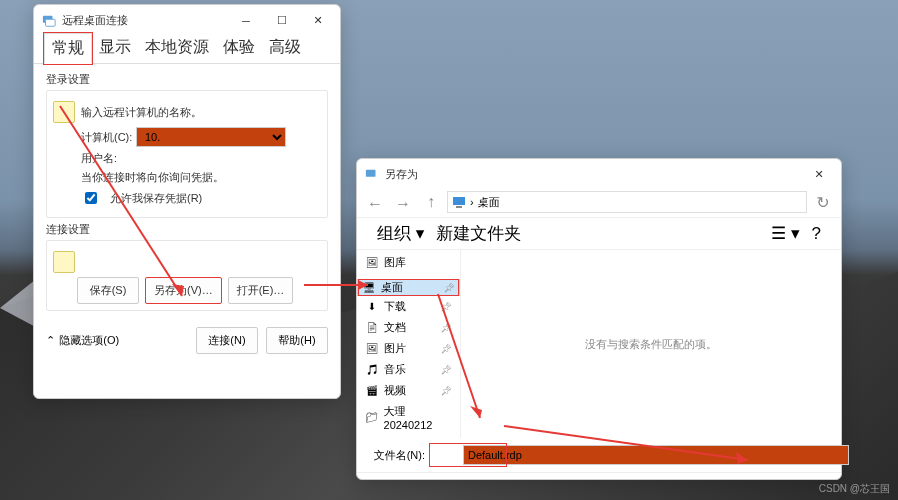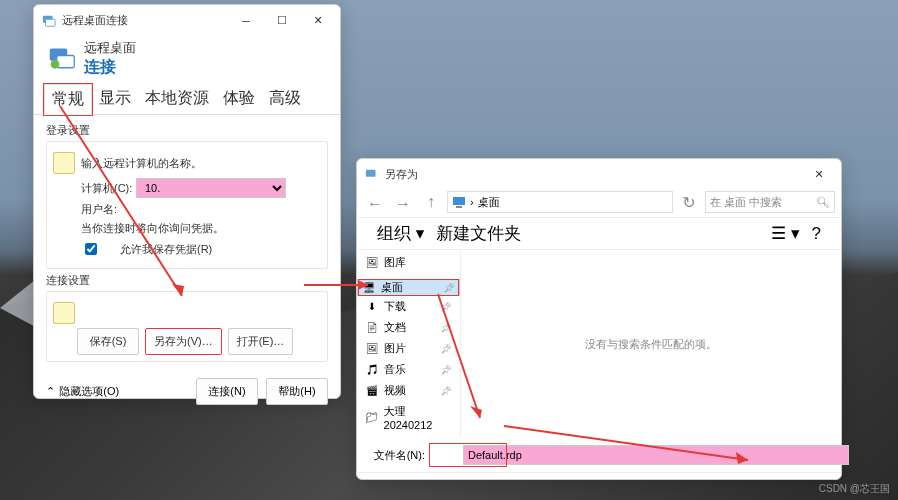--- a/index.html
+++ b/index.html
@@ -20,27 +20,27 @@
   .tabs { display: flex; border-bottom: 1px solid #ddd; padding: 0 10px; font-size: 16px; }
   .tab { padding: 4px 7px; color: #333; cursor: pointer; position: relative; }
   .tab.active { border: 1px solid #ddd; border-bottom: 1px solid #fff; margin-bottom: -1px; background: #fff; }
   .tab.active::after { content: ''; position: absolute; left: -2px; right: -2px; top: -2px; bottom: -2px; border: 1.5px solid #e53935; pointer-events: none; }
   .panel { padding: 6px 12px; font-size: 11px; color: #333; }
   .section-title { font-size: 11px; color: #333; margin: 2px 0 3px 0; }
   .box { border: 1px solid #e6e6e6; border-radius: 2px; padding: 6px; margin-bottom: 4px; }
   .row { display: flex; align-items: center; margin: 4px 0; }
   .row .lbl { width: 55px; font-size: 11px; }
   .row .val { flex: 1; font-size: 11px; }
-  select, input[type=text] { font-size: 11px; padding: 2px 4px; border: 1px solid #ccc; background: #f9a8d4; height: 20px; }
+  select, input[type=text] { font-size: 11px; padding: 2px 4px; border: 1px solid #ccc; background: #c2410c; height: 20px; }
   select { width: 150px; }
   .btn { display: inline-flex; align-items: center; justify-content: center; min-width: 62px; height: 27px; padding: 0 8px; border: 1px solid #ccc; background: #fdfdfd; font-size: 11px; cursor: pointer; border-radius: 2px; }
   .btn.highlight { border: 1.5px solid #e53935; }
   .footer-row { display: flex; gap: 8px; padding: 6px 12px; align-items: center; }
   .footer-row .spacer { flex: 1; }
-  .chk { display: flex; align-items: center; gap: 20px; font-size: 11px; }
+  .chk { display: flex; align-items: center; gap: 10px; font-size: 11px; }
   .chk input { width: 12px; height: 12px; accent-color: #0067c0; }
   .conn-btns { display: flex; gap: 6px; margin: 4px 0 0 24px; }
   .computer-icon { width: 22px; height: 22px; background: #fff8c4; border: 1px solid #d4c869; border-radius: 2px; flex-shrink: 0; margin-right: 6px; }
   .hide-opt { display: flex; align-items: center; gap: 4px; font-size: 11px; cursor: pointer; }
   
   .saveas { left: 356px; top: 158px; width: 486px; height: 322px; }
   .sa-nav { display: flex; align-items: center; padding: 3px 6px; gap: 4px; border-bottom: 1px solid #eee; }
   .nav-btn { width: 24px; height: 24px; display: flex; align-items: center; justify-content: center; color: #888; cursor: pointer; }
   .path { flex: 1; display: flex; align-items: center; border: 1px solid #ddd; height: 22px; padding: 0 4px; font-size: 11px; gap: 4px; }
   .search { width: 130px; border: 1px solid #ddd; height: 22px; display: flex; align-items: center; padding: 0 4px; font-size: 11px; color: #888; justify-content: space-between; }
@@ -80,31 +80,20 @@
     <svg class="icon" viewBox="0 0 16 16">
         <rect x="1" y="2" width="11" height="8" rx="1" fill="#5aa0d8"></rect>
         <rect x="4" y="6" width="11" height="8" rx="1" fill="#fff" stroke="#5aa0d8"></rect>
       </svg>
     <span>远程桌面连接</span>
     <div class="spacer"></div>
     <div class="ctl">─</div>
     <div class="ctl">☐</div>
     <div class="ctl">✕</div>
   </div>
-  <div class="rdp-header">
-    <svg class="big-icon" viewBox="0 0 32 32">
-        <rect x="2" y="4" width="20" height="14" rx="2" fill="#4a8fd0"></rect>
-        <rect x="10" y="12" width="20" height="14" rx="2" fill="#fff" stroke="#4a8fd0" stroke-width="1.5"></rect>
-        <circle cx="8" cy="22" r="5" fill="#6fb850"></circle>
-      </svg>
-    <div>
-      <div class="h1">远程桌面</div>
-      <div class="h2">连接</div>
-    </div>
-  </div>
   <div class="tabs">
     <div class="tab active">常规</div>
     <div class="tab">显示</div>
     <div class="tab">本地资源</div>
     <div class="tab">体验</div>
     <div class="tab">高级</div>
   </div>
   <div class="panel">
     <div class="section-title">登录设置</div>
     <div class="box">
@@ -165,24 +154,20 @@
     <div class="nav-btn">↑</div>
     <div class="path">
       <svg width="14" height="14">
           <rect x="1" y="2" width="12" height="8" fill="#3a8fd8"></rect>
           <rect x="4" y="11" width="6" height="2" fill="#888"></rect>
         </svg>
       <span>›</span>
       <span>桌面</span>
     </div>
     <div class="nav-btn">↻</div>
-    <div class="search">
-      <span>在 桌面 中搜索</span>
-      <span>🔍︎</span>
-    </div>
   </div>
   <div class="sa-toolbar">
     <span><span>组织</span> ▾</span>
     <span>新建文件夹</span>
     <div class="spacer"></div>
     <span>☰ ▾</span>
     <span>?</span>
   </div>
   <div class="sa-body">
     <div class="sa-side" id="side">

